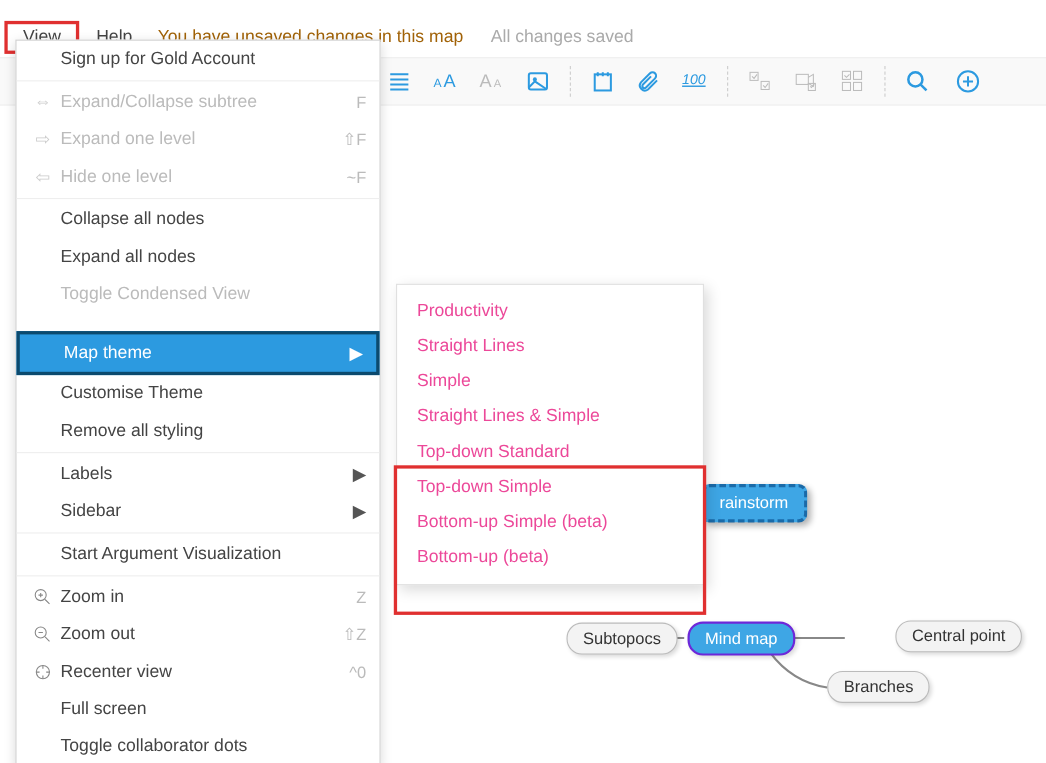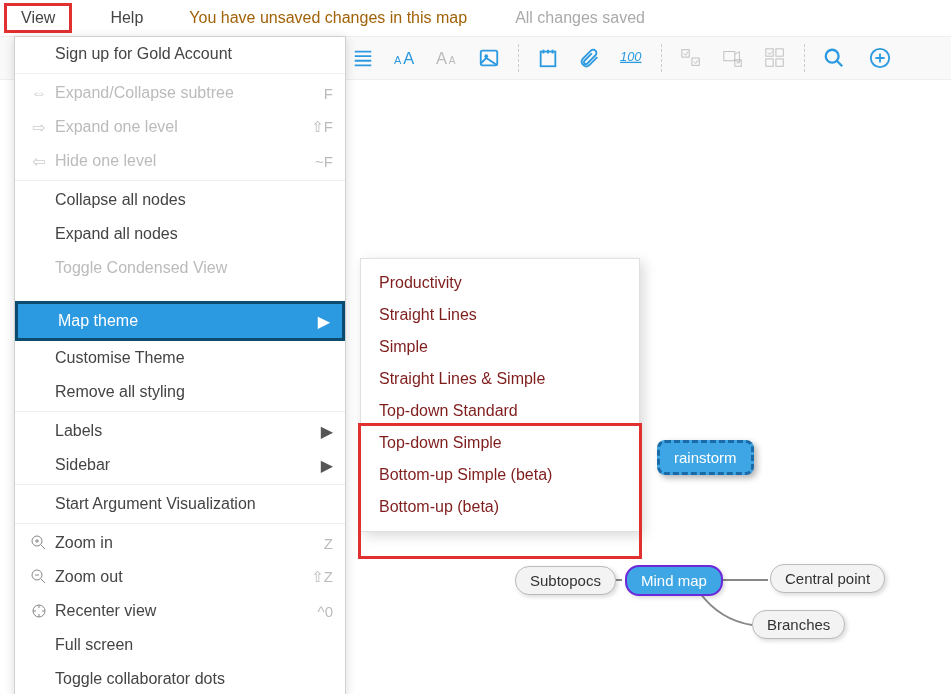--- a/index.html
+++ b/index.html
@@ -1,18 +1,18 @@
 <!DOCTYPE html>
 <html><head>
 <meta charset="utf-8">
 <style>
   * { box-sizing: border-box; margin: 0; padding: 0; }
   body { font-family: Arial, Helvetica, sans-serif; font-size: 15px; background: #fff; width: 951px; height: 694px; overflow: hidden; position: relative; }
   
-  .menubar { display: flex; align-items: center; height: 36px; padding: 10px 4px; gap: 24px; }
+  .menubar { display: flex; align-items: center; height: 36px; padding: 10px 4px; gap: 1px; margin-top: 16px; }
   .menu-item { padding: 6px 14px; color: #444; cursor: pointer; font-size: 16px; }
   .menu-view { border: 3px solid #e03030; padding: 3px 14px; }
   .status-unsaved { color: #a16207; font-size: 16px; margin-left: 8px; }
   .status-saved { color: #aaa; font-size: 16px; margin-left: 24px; }
   
   .toolbar { height: 44px; background: #f9f9f9; border-top: 1px solid #eee; border-bottom: 1px solid #eee; display: flex; align-items: center; padding-left: 346px; gap: 8px; }
   .tbtn { width: 34px; height: 34px; display: flex; align-items: center; justify-content: center; color: #2c9ae0; }
   .tbtn.gray { color: #bbb; }
   .tsep { width: 1px; height: 28px; border-left: 1px dashed #ccc; margin: 0 4px; }
   
@@ -20,21 +20,21 @@
   .dd-item { display: flex; align-items: center; height: 34px; padding: 0 12px; color: #444; font-size: 16px; position: relative; }
   .dd-item .icon-slot { width: 24px; display: flex; align-items: center; justify-content: center; margin-right: 4px; color: #999; }
   .dd-item.disabled { color: #bbb; }
   .dd-item.disabled .icon-slot { color: #ccc; }
   .dd-item .shortcut { margin-left: auto; color: #bbb; font-size: 15px; }
   .dd-item.highlighted { background: #2c9ae0; color: #fff; border: 3px solid #0c4a6e; height: 40px; margin-top: 16px; }
   .dd-item .arrow { margin-left: auto; color: inherit; }
   .dd-sep { height: 1px; background: #eee; margin: 2px 0; }
   
   .submenu { position: absolute; top: 258px; left: 360px; width: 280px; background: #fff; border: 1px solid #e0e0e0; padding: 8px 0; box-shadow: 4px 4px 12px rgba(0,0,0,0.15); z-index: 99; }
-  .sm-item { height: 32px; display: flex; align-items: center; padding: 0 18px; color: #7f1d1d; font-size: 16px; }
+  .sm-item { height: 32px; display: flex; align-items: center; padding: 0 18px; color: #ec4899; font-size: 16px; }
   .sm-item.disabled { color: #bbb; }
   .sm-redbox { position: absolute; border: 3px solid #e03030; pointer-events: none; }
   
   .canvas { position: absolute; top: 80px; left: 0; right: 0; bottom: 0; }
   .node { position: absolute; background: #f3f3f3; border: 1px solid #bbb; border-radius: 14px; padding: 5px 14px; font-size: 15px; color: #333; box-shadow: 2px 2px 4px rgba(0,0,0,0.15); }
   .node.center { background: #3ea6e5; color: #fff; border: 2px solid #6d28d9; }
   .node.brainstorm { background: #3ea6e5; color: #fff; border: 3px dashed #1a6aa8; border-radius: 8px; box-shadow: 3px 3px 6px rgba(0,0,0,0.3); padding: 6px 14px; }
   .edge { position: absolute; stroke: #888; stroke-width: 2; fill: none; }
 </style>
 </head>
@@ -245,18 +245,18 @@
   <div class="sm-item">Bottom-up (beta)</div>
   <div class="sm-redbox" style="top:164px; left:-3px; width:284px; height:136px;"></div>
 </div>
 
 <div class="canvas">
   <svg class="edge" style="top:0;left:0;" width="951" height="614">
     <path d="M600 500 Q612 500 622 500"></path>
     <path d="M720 500 Q740 500 768 500"></path>
     <path d="M700 513 Q720 540 752 545"></path>
   </svg>
-  <div class="node brainstorm" style="top:360px; left:657px;">rainstorm</div>
+  <div class="node brainstorm" style="top:360px; left:637px;">rainstorm</div>
   <div class="node" style="top:486px; left:515px;">Subtopocs</div>
   <div class="node center" style="top:485px; left:625px;">Mind map</div>
-  <div class="node" style="top:484px; left:770px;">Central point</div>
+  <div class="node" style="top:484px; left:814px;">Central point</div>
   <div class="node" style="top:530px; left:752px;">Branches</div>
 </div>
 
 </body></html>

